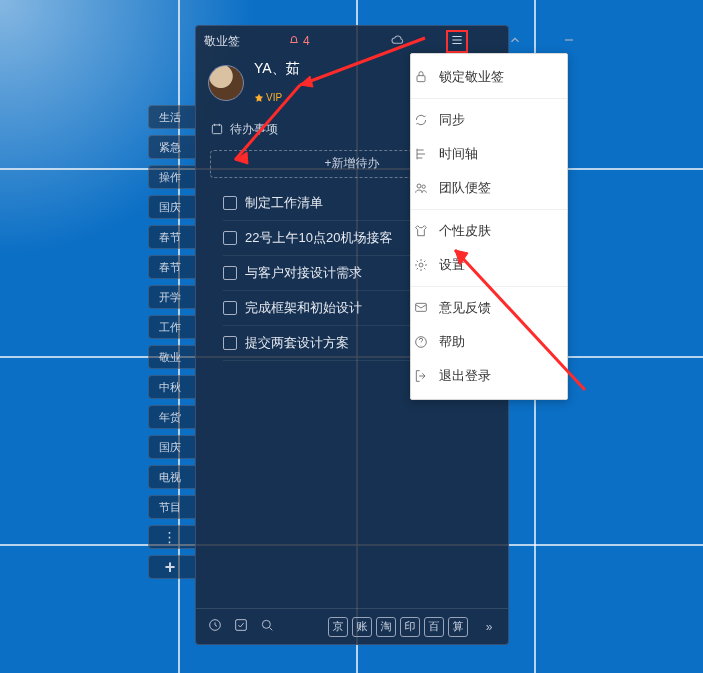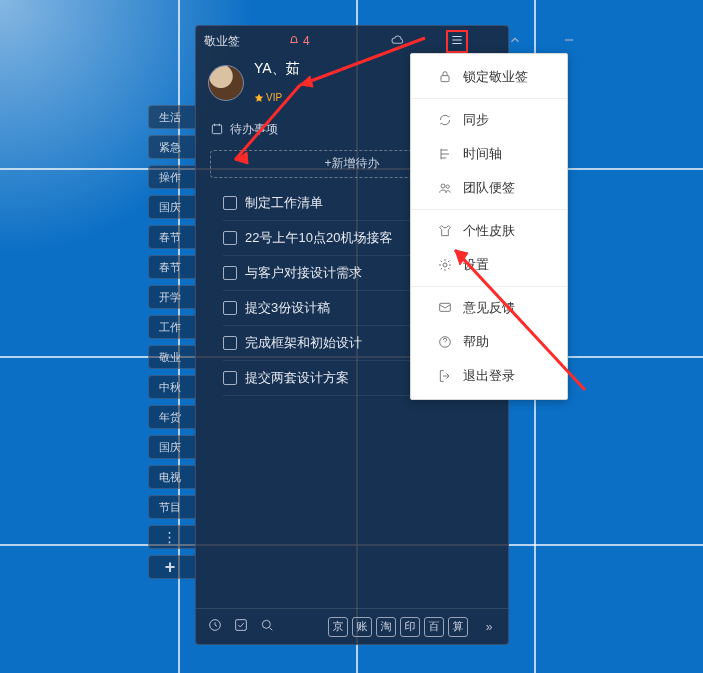--- a/index.html
+++ b/index.html
@@ -96,21 +96,21 @@
 
 .menu {
   position:absolute; left: 410px; top: 53px;
   width: 158px;
   background: #fff; border:1px solid #d8d8d8; border-radius:2px;
   box-shadow: 0 2px 10px rgba(0,0,0,0.25);
   padding: 6px 0;
 }
 .menu-item {
   display:flex; align-items:center; gap:10px;
-  padding: 8px 26px; font-size:13px; color:#333;
+  padding: 8px 2px; font-size:13px; color:#333;
   cursor:pointer;
 }
 .menu-sep { height:1px; background:#eee; margin:4px 0;}
 .micon { width:16px; height:16px; display:flex; align-items:center; justify-content:center; color:#666;}
 .micon svg { width:16px; height:16px; stroke:#666; fill:none; stroke-width:1.3;}
 
 
 .arrow { position:absolute; pointer-events:none;}
 .arrow line, .arrow polygon { stroke:#ff2a2a; fill:#ff2a2a;}
 </style>
@@ -210,24 +210,20 @@
       <div class="todo-item">
         <span class="checkbox"></span>
         <span>22号上午10点20机场接客</span>
       </div>
       <div class="todo-item">
         <span class="checkbox"></span>
         <span>与客户对接设计需求</span>
       </div>
       <div class="todo-item">
         <span class="checkbox"></span>
-        <span>提交3份设计稿</span>
-      </div>
-      <div class="todo-item">
-        <span class="checkbox"></span>
         <span>完成框架和初始设计</span>
       </div>
       <div class="todo-item">
         <span class="checkbox"></span>
         <span>提交两套设计方案</span>
       </div>
     </div>
 
   <div class="bottom-bar">
     <span class="bb-icon">

